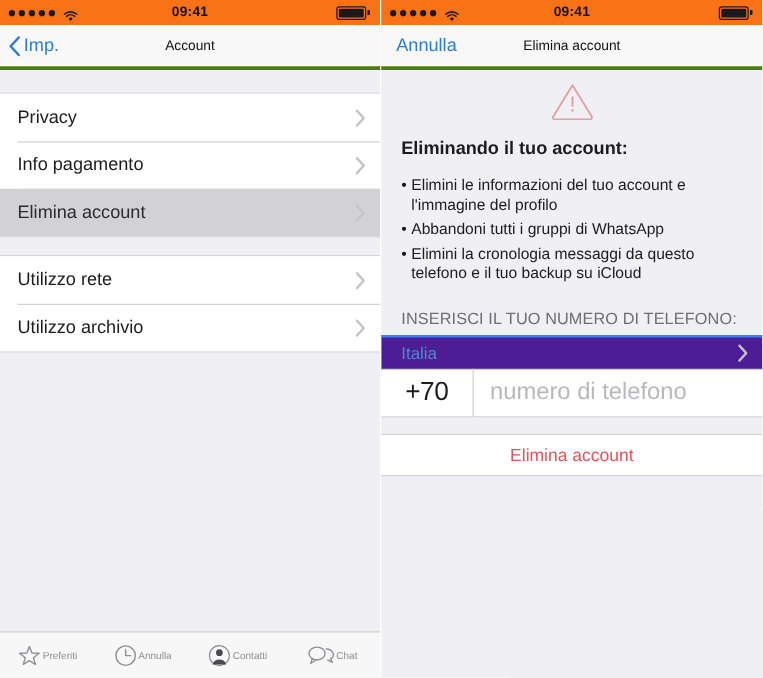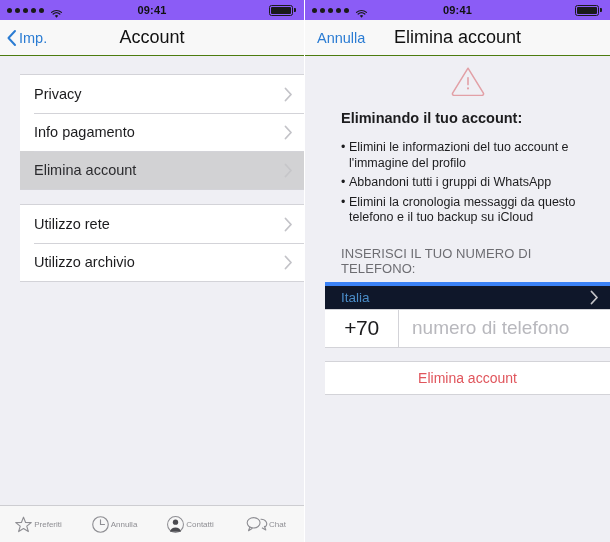--- a/index.html
+++ b/index.html
@@ -8,57 +8,57 @@
     font-family: "Liberation Sans", sans-serif;
     background: #ffffff;
     overflow: hidden;
   }
   .screens { display: flex; width: 610px; height: 542px; }
   .screen { width: 305px; height: 542px; position: relative; background: #EFEFF4; display: flex; flex-direction: column; }
   .screen.left { border-right: 1px solid #ffffff; }
 
   
   .statusbar {
-    height: 20px; background: #8b5cf6; position: relative;
+    height: 20px; background: #f97316; position: relative;
     display: flex; align-items: center; flex: 0 0 20px;
   }
   .sb-left { position: absolute; left: 7px; display: flex; align-items: center; gap: 3px; }
   .dot { width: 5px; height: 5px; border-radius: 50%; background: #1a1a1a; display: block; }
   .wifi { margin-left: 3px; width: 13px; height: 10px; position: relative; display: block; }
   .sb-time {
     position: absolute; left: 0; right: 0; text-align: center;
     font-size: 11px; font-weight: bold; color: #111; letter-spacing: 0.2px;
   }
   .sb-right { position: absolute; right: 8px; display: flex; align-items: center; }
   .batt {
     width: 24px; height: 11px; border: 1px solid #1a1a1a; border-radius: 2.5px;
     padding: 1px; display: block;
   }
   .batt i { display: block; width: 100%; height: 100%; background: #1a1a1a; border-radius: 1px; }
   .batt-nub { width: 2px; height: 4px; background: #1a1a1a; border-radius: 0 1px 1px 0; margin-left: 1px; }
 
   
   .navbar {
     height: 36px; flex: 0 0 36px; background: #F8F8F8;
-    border-bottom: 1px solid #4d7c0f;
+    border-bottom: 3px solid #4d7c0f;
     display: flex; align-items: center; position: relative;
   }
   .nav-title {
     position: absolute; left: 0; right: 0; text-align: center;
-    font-size: 18px; color: #111; font-weight: normal;
+    font-size: 11px; color: #111; font-weight: normal;
   }
   .nav-left {
     position: relative; z-index: 2; display: flex; align-items: center;
     padding-left: 6px; color: #2b7cd3; font-size: 14.5px; cursor: pointer;
   }
   .back-chev { width: 11px; height: 18px; margin-right: 2px; display: block; }
   .nav-left.plain { padding-left: 12px; }
 
   
-  .content { flex: 1 1 auto; overflow: hidden; position: relative; margin-left: 20px; }
+  .content { flex: 1 1 auto; overflow: hidden; position: relative; }
   .spacer-14 { height: 14px; }
   .spacer-18 { height: 18px; }
   .group { background: #ffffff; border-top: 1px solid #d3d3d8; border-bottom: 1px solid #d3d3d8; }
   .row {
     height: 38px; display: flex; align-items: center;
     padding: 0 11px 0 14px; background: #ffffff; position: relative; cursor: pointer;
   }
   .row + .row::before {
     content: ""; position: absolute; left: 14px; right: 0; top: 0; height: 1px; background: #d3d3d8;
   }
@@ -92,22 +92,22 @@
     display: flex; font-size: 12.5px; color: #1c1c1e;
     line-height: 15.5px; margin-bottom: 4px;
   }
   .bullet .bdot { flex: 0 0 auto; width: 8px; font-size: 12.5px; line-height: 15.5px; }
   .bullet .btxt { flex: 1 1 auto; }
   .section-hdr {
     font-size: 13px; color: #6d6d72; letter-spacing: 0.1px;
     padding: 16px 16px 6px 16px; text-transform: uppercase;
   }
   .country-row {
-    height: 28px; background: #0f172a; display: flex; align-items: center;
-    padding: 0 11px 0 16px; border-top: 4px solid #3b82f6;
+    height: 28px; background: #4c1d95; display: flex; align-items: center;
+    padding: 0 11px 0 16px; border-top: 2px solid #3b82f6;
     border-bottom: 1px solid #d3d3d8; cursor: pointer;
   }
   .country-row .cname { flex: 1 1 auto; font-size: 13.5px; color: #4a8cc7; }
   .phone-row {
     height: 38px; background: #ffffff; display: flex; align-items: center;
     border-bottom: 1px solid #d3d3d8;
   }
   .prefix {
     width: 74px; flex: 0 0 74px; text-align: center;
     font-size: 21px; color: #1c1c1e; border-right: 1px solid #d3d3d8;

